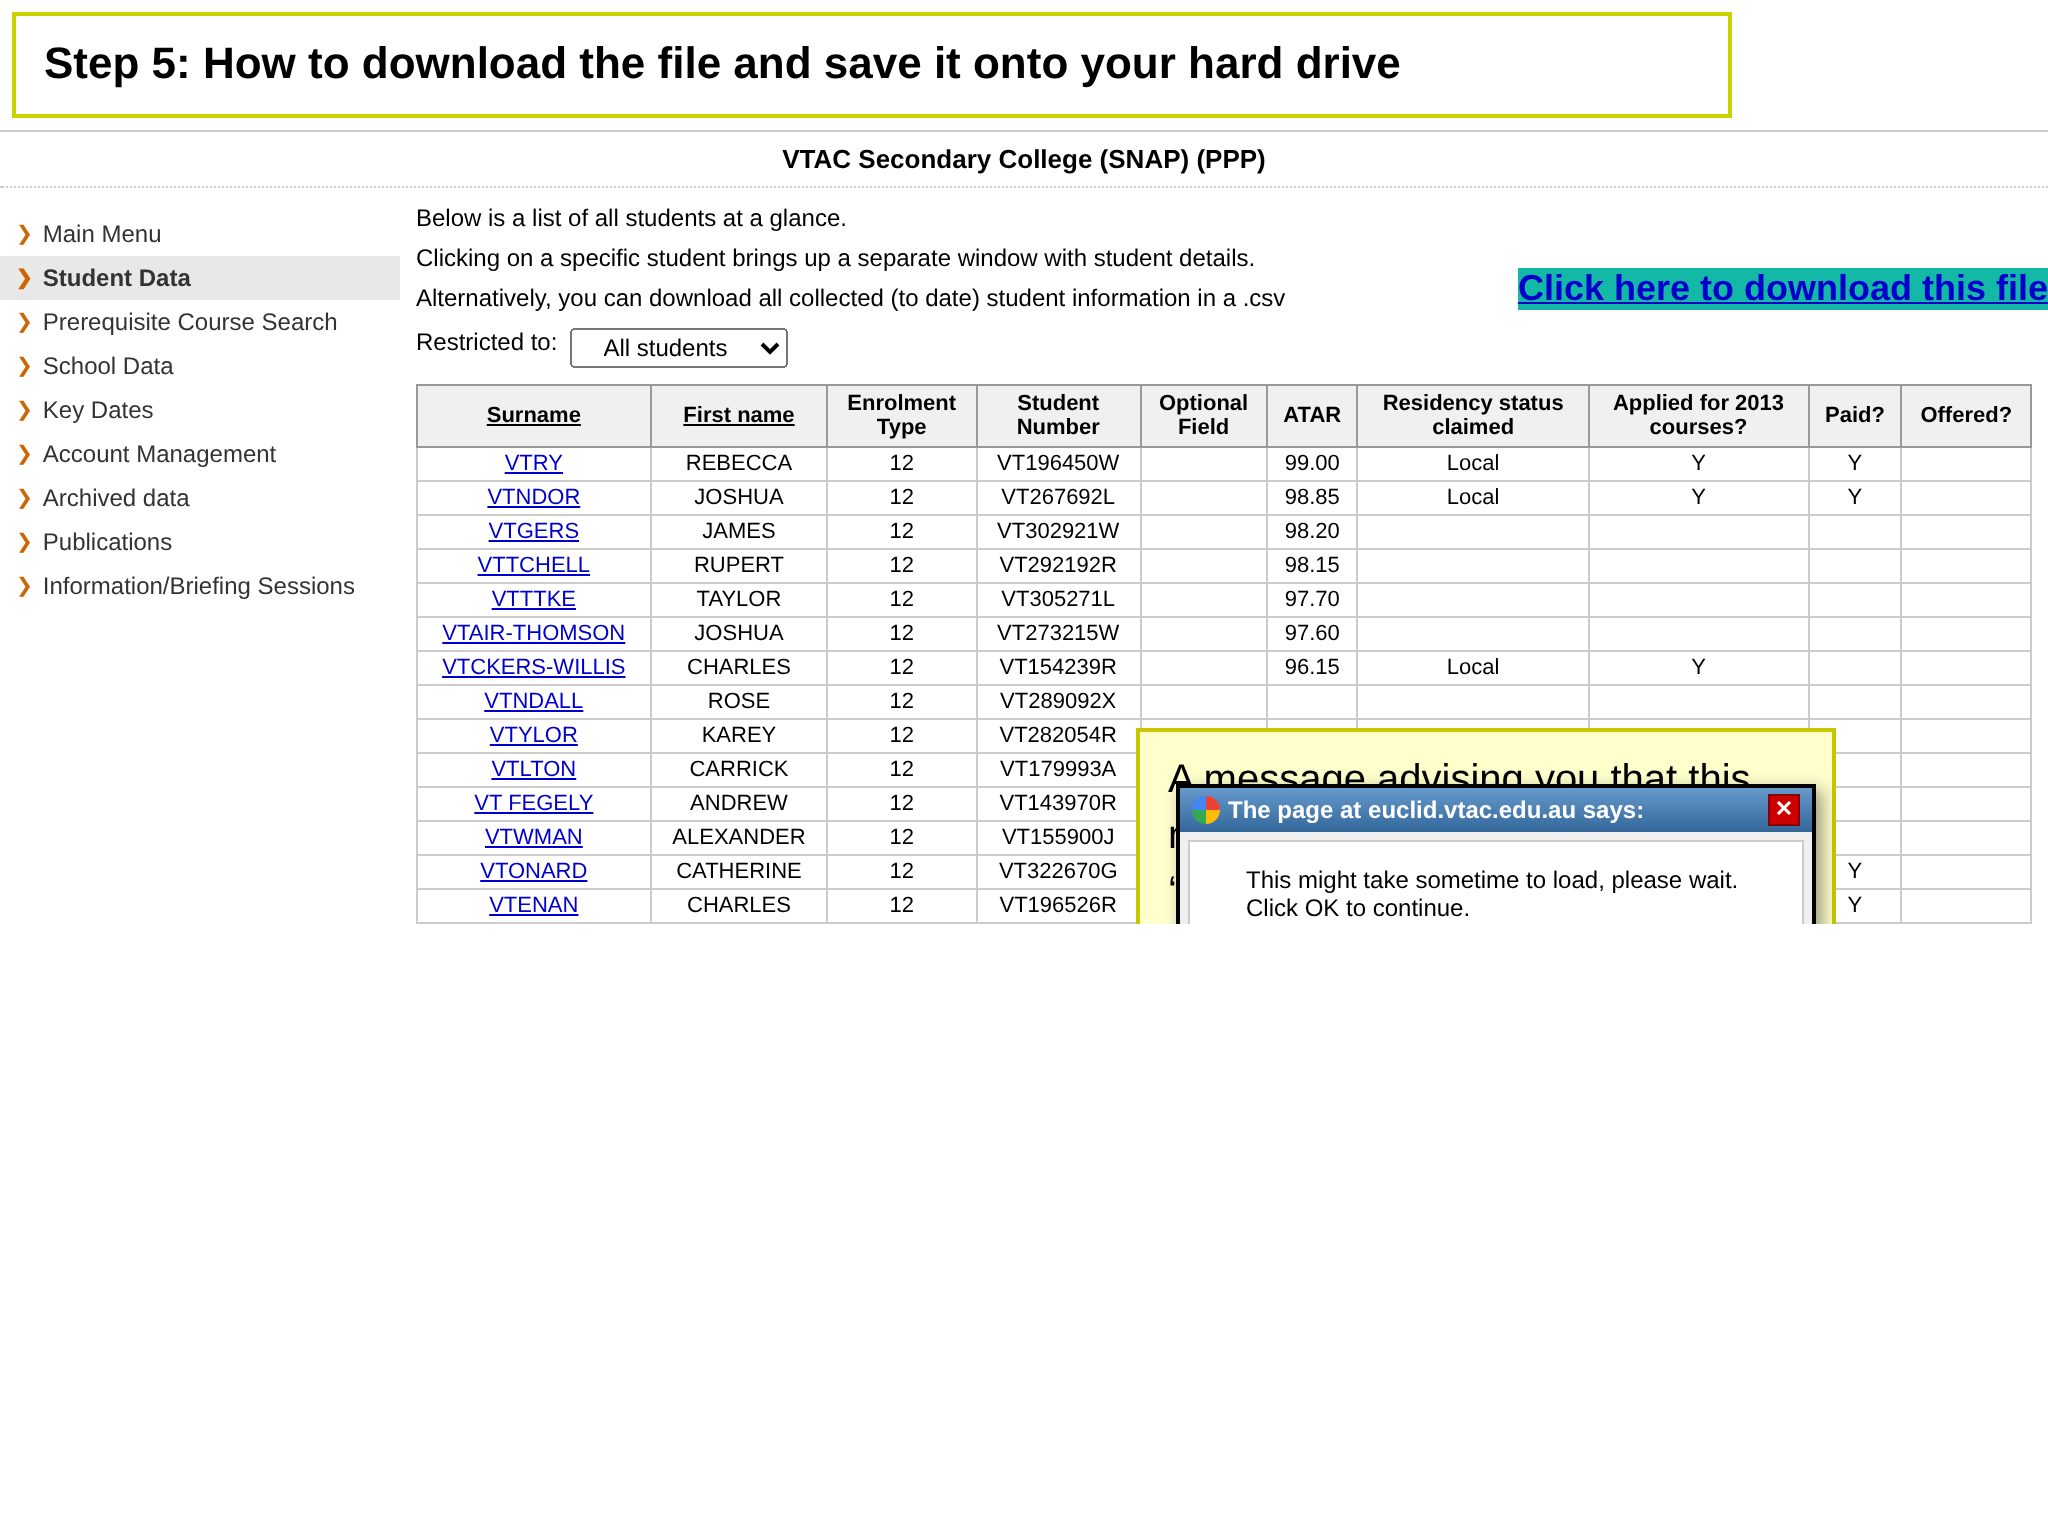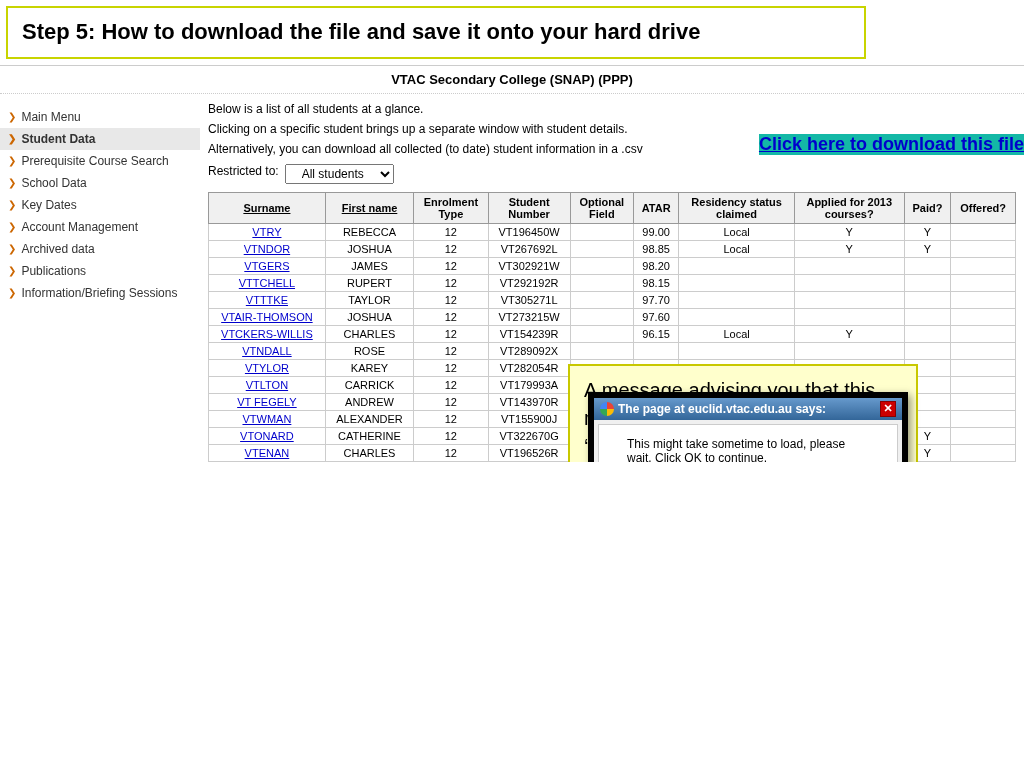--- a/index.html
+++ b/index.html
@@ -126,21 +126,21 @@
       cursor: pointer;
     }
 
     
     .dialog-overlay {
       position: absolute;
       top: 200px;
       left: 380px;
       width: 320px;
       background: #f0f0f0;
-      border: 6px solid #000000;
+      border: 2px solid #000000;
       box-shadow: 3px 3px 8px rgba(0,0,0,0.4);
       z-index: 100;
       font-size: 12px;
     }
     .dialog-titlebar {
       background: linear-gradient(to bottom, #6699cc, #336699);
       color: #fff;
       padding: 3px 6px;
       display: flex;
       align-items: center;

